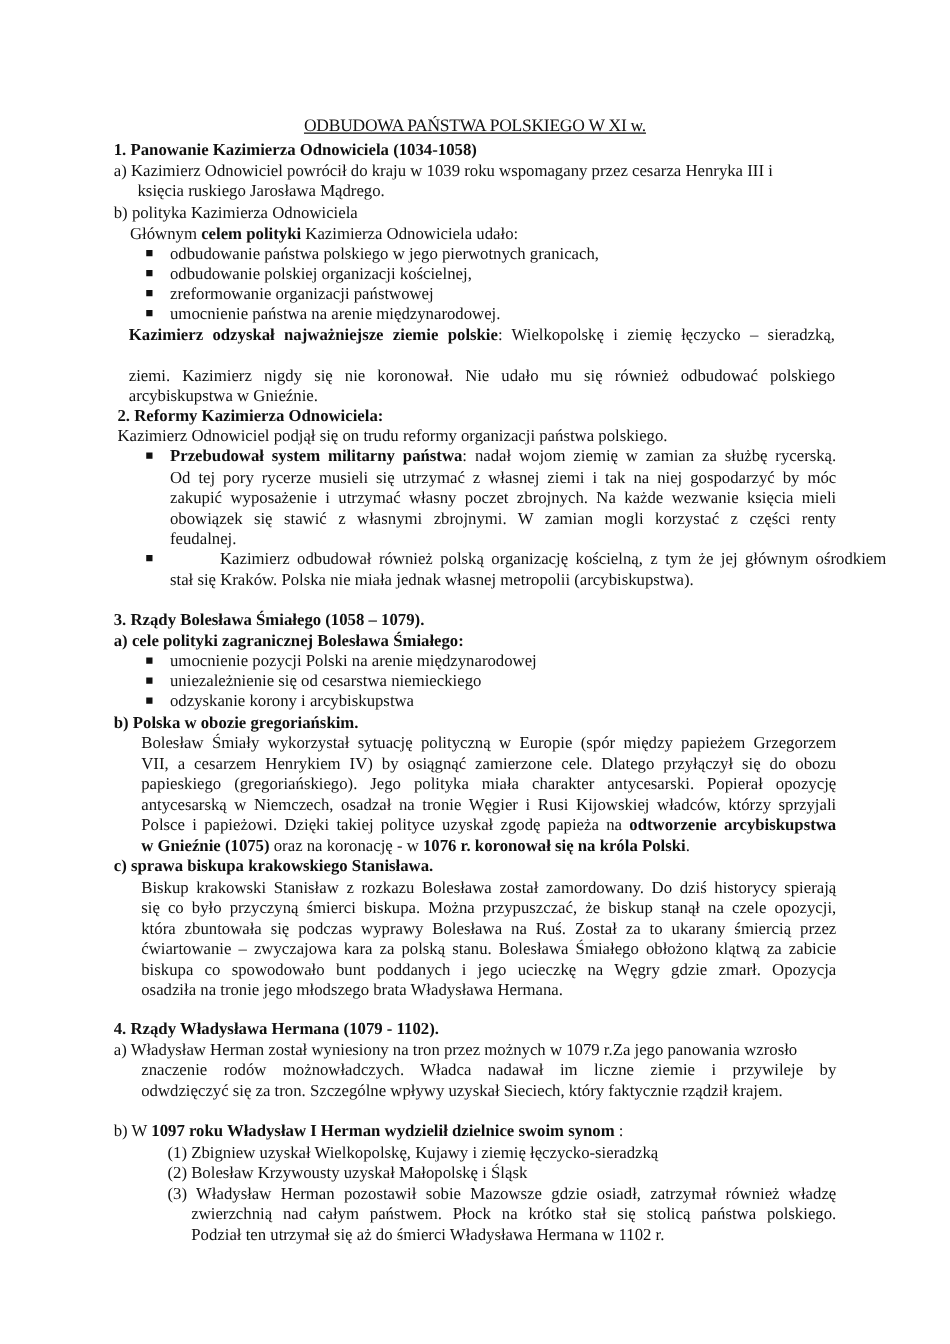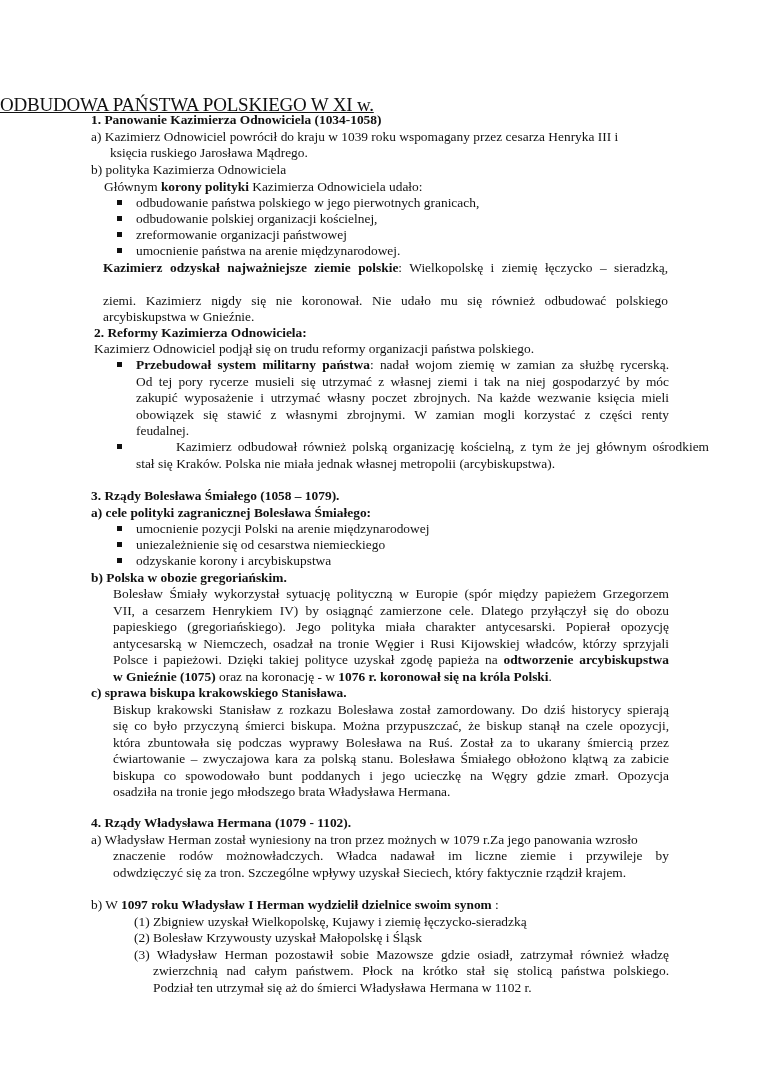--- a/index.html
+++ b/index.html
@@ -1,37 +1,37 @@
 <!DOCTYPE html>
 <html><head>
 <meta charset="utf-8">
 <style>
   html, body { margin: 0; padding: 0; background: #ffffff; }
   body { width: 760px; height: 1075px; position: relative; overflow: hidden;
          font-family: "Liberation Serif", "DejaVu Serif", serif; color: #111; }
   .page { position: absolute; left: 0; top: 0; width: 760px; height: 1075px; }
   .ln { position: absolute; font-size: 13.4px; line-height: 16px; white-space: nowrap; }
   .j { white-space: normal; text-align: justify; text-align-last: justify; }
-  .title { position: absolute; left: 0; width: 760px; top: 94px; text-align: left;
-           font-size: 19px; text-decoration: underline; letter-spacing: -0.2px; }
+  .title { position: absolute; left: 0; width: 760px; top: 94px; text-align: center;
+           font-size: 14px; text-decoration: underline; letter-spacing: -0.2px; }
   b { font-weight: bold; }
   .bul { position: absolute; width: 5px; height: 5px; background: #111; }
 </style>
 </head>
 <body>
 
 <div class="page">
 
   <div class="title">ODBUDOWA PAŃSTWA POLSKIEGO W XI w.</div>
 
   <div class="ln" style="left:91px;top:112px;"><b>1. Panowanie Kazimierza Odnowiciela (1034-1058)</b></div>
   <div class="ln" style="left:91px;top:129px;">a) Kazimierz Odnowiciel  powrócił do kraju w 1039 roku wspomagany przez cesarza  Henryka III  i</div>
   <div class="ln" style="left:110px;top:145px;">księcia ruskiego Jarosława Mądrego.</div>
   <div class="ln" style="left:91px;top:162px;">b) polityka Kazimierza Odnowiciela</div>
-  <div class="ln" style="left:104px;top:179px;"><span>Głównym </span><b>korony polityki</b><span> Kazimierza Odnowiciela udało:</span></div>
+  <div class="ln" style="left:104px;top:179px;"><span>Głównym </span><b>celem polityki</b><span> Kazimierza Odnowiciela udało:</span></div>
 
   <div class="bul" style="left:117px;top:200px;"></div>
   <div class="ln" style="left:136px;top:195px;">odbudowanie państwa polskiego w jego pierwotnych granicach,</div>
   <div class="bul" style="left:117px;top:216px;"></div>
   <div class="ln" style="left:136px;top:211px;">odbudowanie polskiej organizacji kościelnej,</div>
   <div class="bul" style="left:117px;top:232px;"></div>
   <div class="ln" style="left:136px;top:227px;">zreformowanie organizacji państwowej</div>
   <div class="bul" style="left:117px;top:248px;"></div>
   <div class="ln" style="left:136px;top:243px;">umocnienie państwa na arenie międzynarodowej.</div>
 

